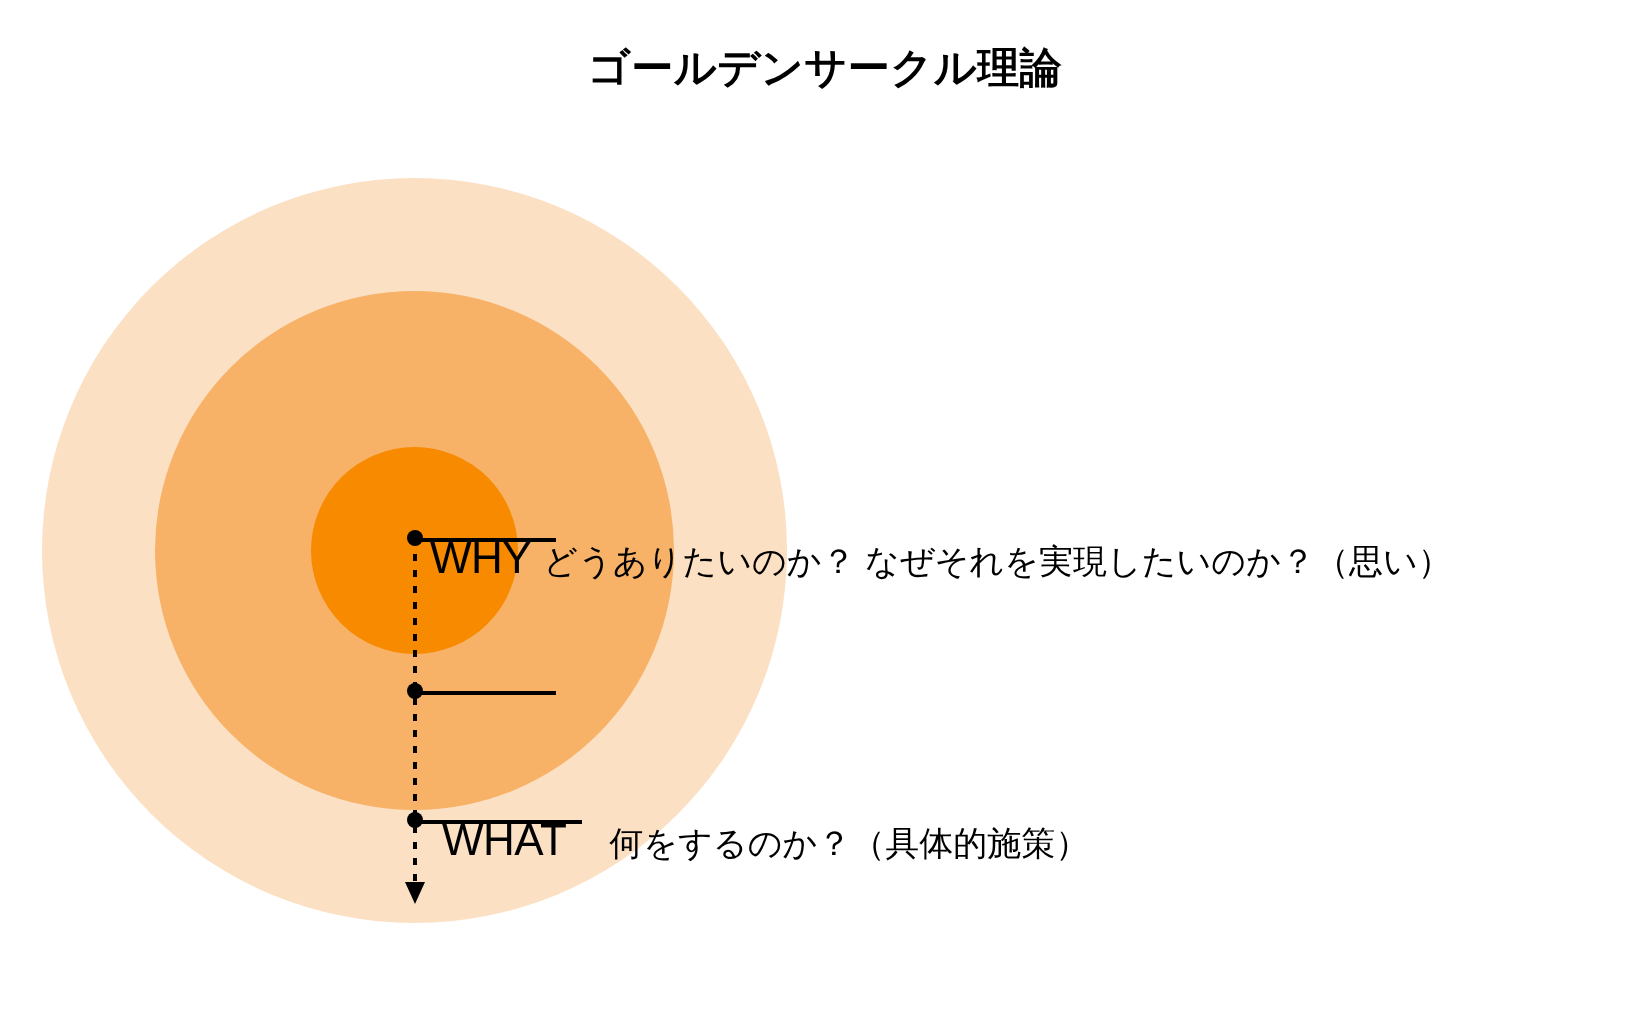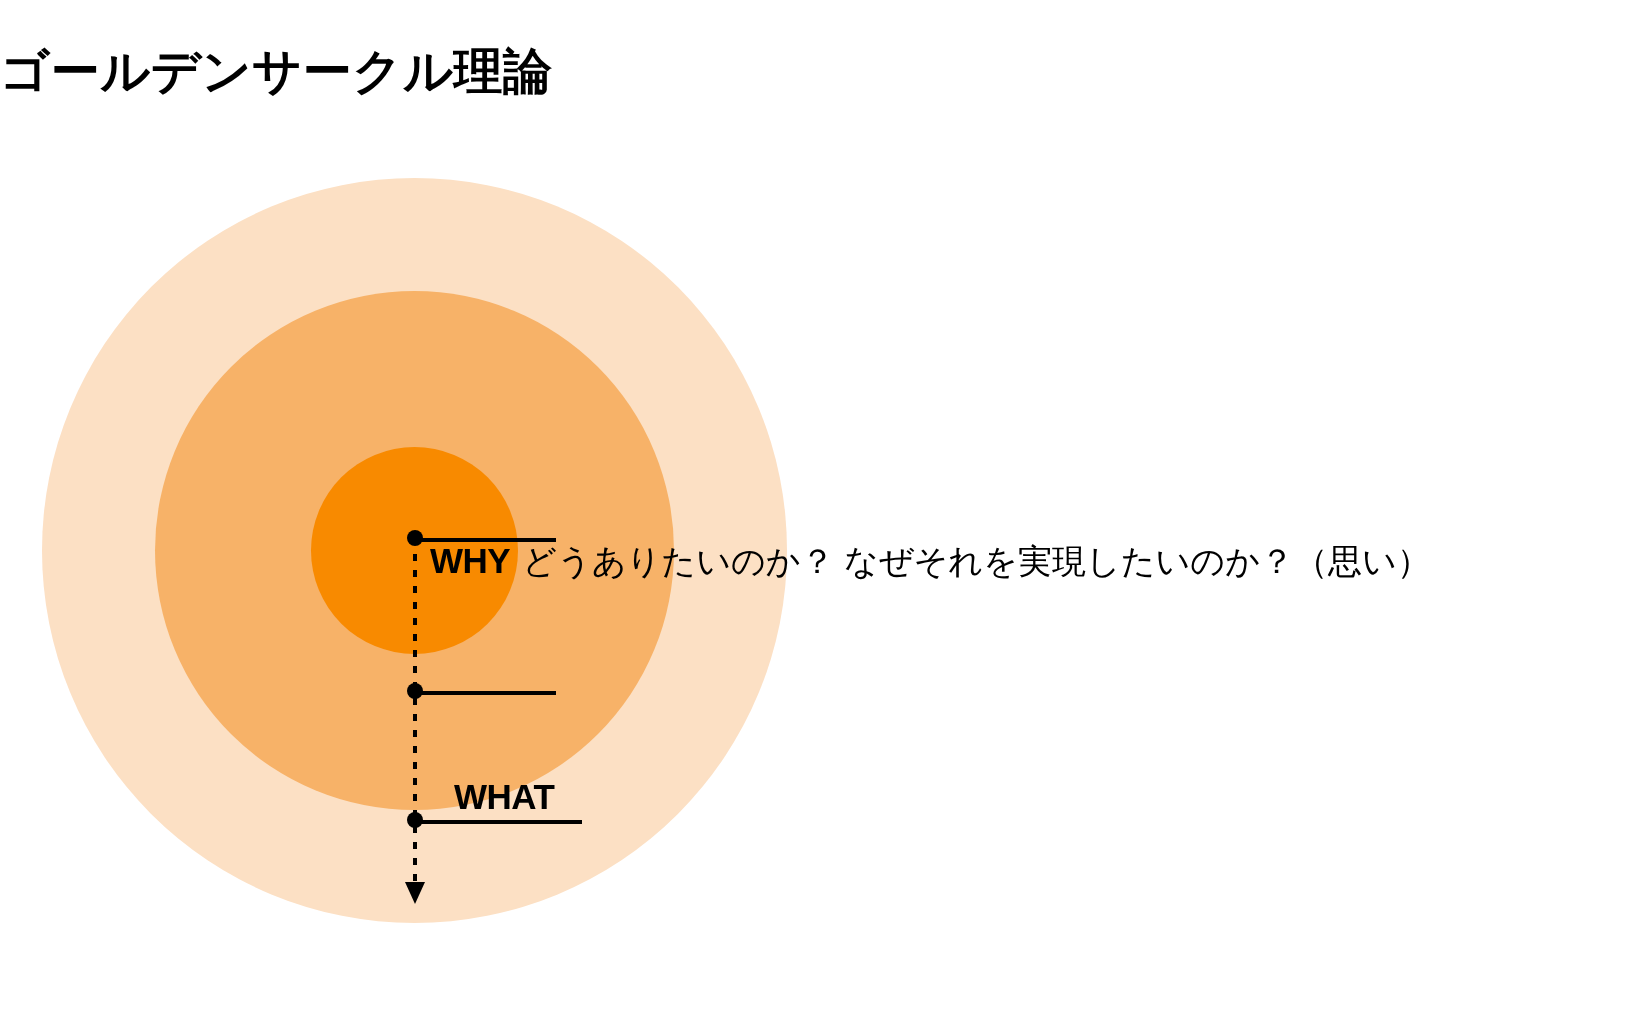--- a/index.html
+++ b/index.html
@@ -14,21 +14,22 @@
     overflow: hidden;
     font-family: "Liberation Sans", "DejaVu Sans", sans-serif;
   }
 
   
   #page-title {
     position: absolute;
     left: 0;
     top: 45px;
     width: 1650px;
-    font-size: 49px;
+    text-align: center;
+    font-size: 42px;
     font-weight: bold;
     letter-spacing: 0.5px;
     color: #000000;
     line-height: 1.1;
     white-space: nowrap;
   }
 
   
   #circles-group {
     position: absolute;
@@ -72,25 +73,25 @@
 
   
   .label-row {
     position: absolute;
     display: flex;
     align-items: baseline;
     white-space: nowrap;
   }
   #row-why   { left: 420px; top: 497px; }
   #row-how   { left: 420px; top: 650px; }
-  #row-what  { left: 444px; top: 779px; gap: 31px; }
+  #row-what  { left: 432px; top: 779px; gap: 31px; }
 
   .key-label {
-    font-size: 35px;
-    font-weight: bold;
+    font-size: 44px;
+    font-weight: normal;
     color: #000000;
     line-height: 1;
     padding: 0 12px 0 10px;
     letter-spacing: -0.5px;
   }
   .desc-label {
     font-size: 34px;
     font-weight: 500;
     color: #000000;
     line-height: 1;
@@ -128,13 +129,14 @@
 <div class="label-row" id="row-why">
   <span class="key-label">WHY</span>
   <span class="desc-label">どうありたいのか？ なぜそれを実現したいのか？（思い）</span>
 </div>
 
 <div class="label-row" id="row-how">
 </div>
 
 <div class="label-row" id="row-what">
   <span class="key-label">WHAT</span>
+  <span class="desc-label">何をするのか？（具体的施策）</span>
 </div>
 
 </body></html>

